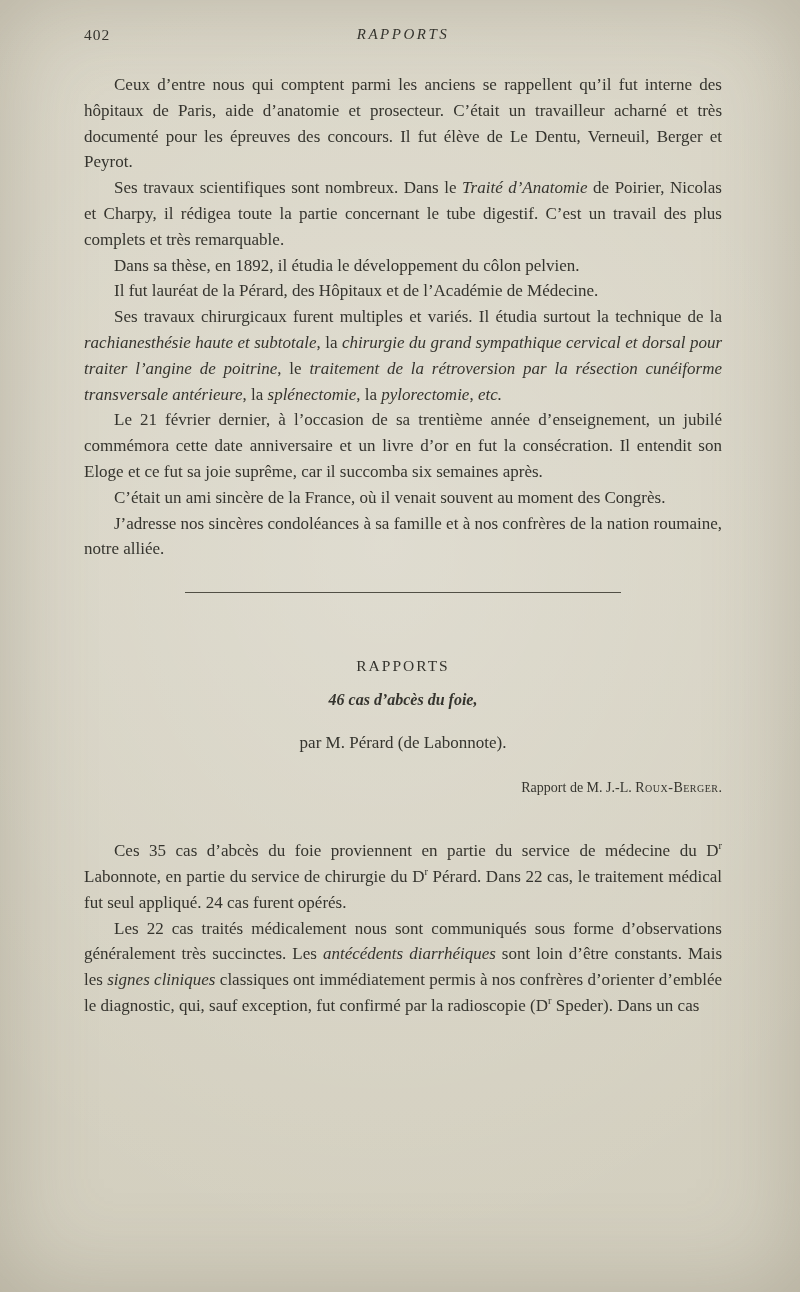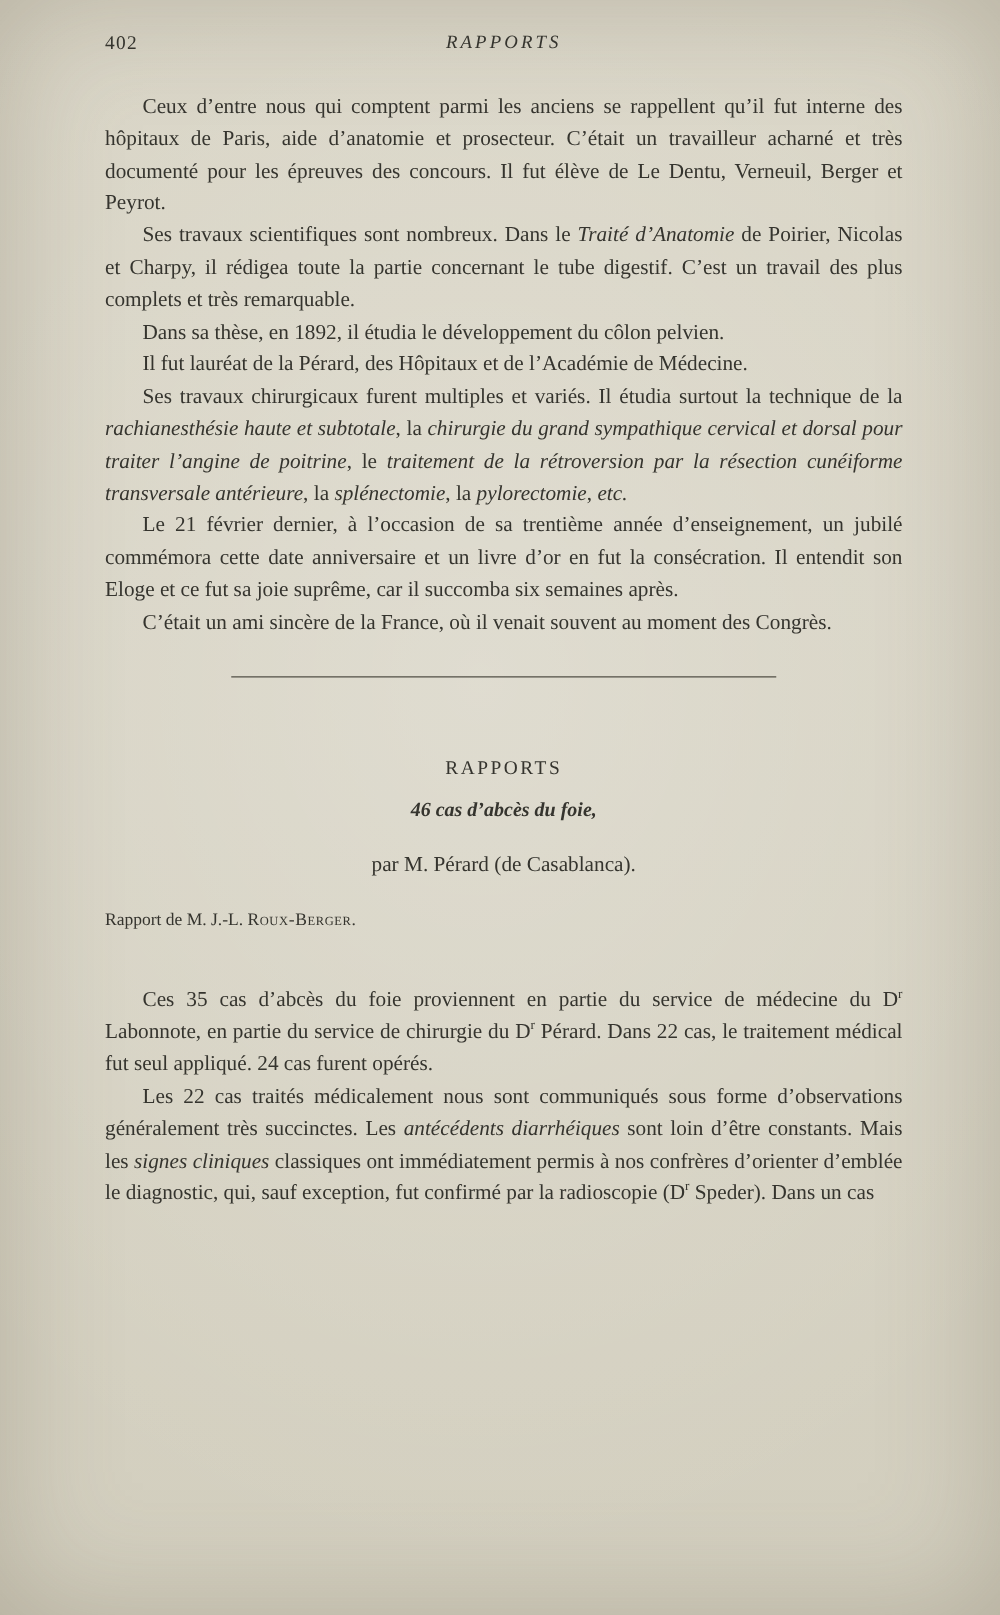--- a/index.html
+++ b/index.html
@@ -40,49 +40,50 @@
   }
   .section-heading{
     margin: 64px 0 0; text-align: center;
     font-size: 15.5px; font-weight: normal; letter-spacing: 2px;
   }
   .article-title{
     margin: 16px 0 0; text-align: center;
     font-size: 16px; font-weight: bold; font-style: italic;
   }
   .byline{ margin: 24px 0 0; text-align: center; font-size: 17px; }
-  .attribution{ margin: 27px 0 0; text-align: left; font-size: 14px; }
+  .attribution{ margin: 27px 0 0; text-align: right; font-size: 14px; }
   .report-body{ margin-top: 42px; }
 </style>
 </head>
 <body>
 
 <div class="page">
 
   <header class="page-header">
     <span class="page-number">402</span>
     <span class="running-title">RAPPORTS</span>
   </header>
 
   <section class="body-text">
       <p class="para"><span>Ceux d’entre nous qui comptent parmi les anciens se rappellent qu’il fut interne des hôpitaux de Paris, aide d’anatomie et prosecteur. C’était un travailleur acharné et très documenté pour les épreuves des concours. Il fut élève de Le Dentu, Verneuil, Berger et Peyrot.</span></p>
       <p class="para"><span>Ses travaux scientifiques sont nombreux. Dans le </span><span class="s-i">Traité d’Anatomie</span><span> de Poirier, Nicolas et Charpy, il rédigea toute la partie concernant le tube digestif. C’est un travail des plus complets et très remarquable.</span></p>
       <p class="para"><span>Dans sa thèse, en 1892, il étudia le développement du côlon pelvien.</span></p>
       <p class="para"><span>Il fut lauréat de la Pérard, des Hôpitaux et de l’Académie de Médecine.</span></p>
       <p class="para"><span>Ses travaux chirurgicaux furent multiples et variés. Il étudia surtout la technique de la </span><span class="s-i">rachianesthésie haute et subtotale</span><span>, la </span><span class="s-i">chirurgie du grand sympathique cervical et dorsal pour traiter l’angine de poitrine</span><span>, le </span><span class="s-i">traitement de la rétroversion par la résection cunéiforme transversale antérieure</span><span>, la </span><span class="s-i">splénectomie</span><span>, la </span><span class="s-i">pylorectomie</span><span>, </span><span class="s-i">etc.</span></p>
       <p class="para"><span>Le 21 février dernier, à l’occasion de sa trentième année d’enseignement, un jubilé commémora cette date anniversaire et un livre d’or en fut la consécration. Il entendit son Eloge et ce fut sa joie suprême, car il succomba six semaines après.</span></p>
       <p class="para"><span>C’était un ami sincère de la France, où il venait souvent au moment des Congrès.</span></p>
+      <p class="para"><span>J’adresse nos sincères condoléances à sa famille et à nos confrères de la nation roumaine, notre alliée.</span></p>
     </section>
 
   <hr class="divider">
 
   <section class="report">
     <h2 class="section-heading">RAPPORTS</h2>
     <h3 class="article-title">46 cas d’abcès du foie,</h3>
-    <p class="byline"><span>par M. </span><span class="s-b">Pérard</span><span> (de Casablanca).</span></p>
+    <p class="byline"><span>par M. </span><span class="s-b">Pérard</span><span> (de Labonnote).</span></p>
     <p class="attribution"><span>Rapport de M. J.-L. </span><span class="s-sc">Roux-Berger</span><span>.</span></p>
     <div class="body-text report-body">
         <p class="para"><span>Ces 35 cas d’abcès du foie proviennent en partie du service de médecine du D</span><span class="s-sup">r</span><span> Labonnote, en partie du service de chirurgie du D</span><span class="s-sup">r</span><span> Pérard. Dans 22 cas, le traitement médical fut seul appliqué. 24 cas furent opérés.</span></p>
         <p class="para"><span>Les 22 cas traités médicalement nous sont communiqués sous forme d’observations généralement très succinctes. Les </span><span class="s-i">antécédents diarrhéiques</span><span> sont loin d’être constants. Mais les </span><span class="s-i">signes cliniques</span><span> classiques ont immédiatement permis à nos confrères d’orienter d’emblée le diagnostic, qui, sauf exception, fut confirmé par la radioscopie (D</span><span class="s-sup">r</span><span> Speder). Dans un cas</span></p>
       </div>
   </section>
 
 </div>
 
 </body></html>

